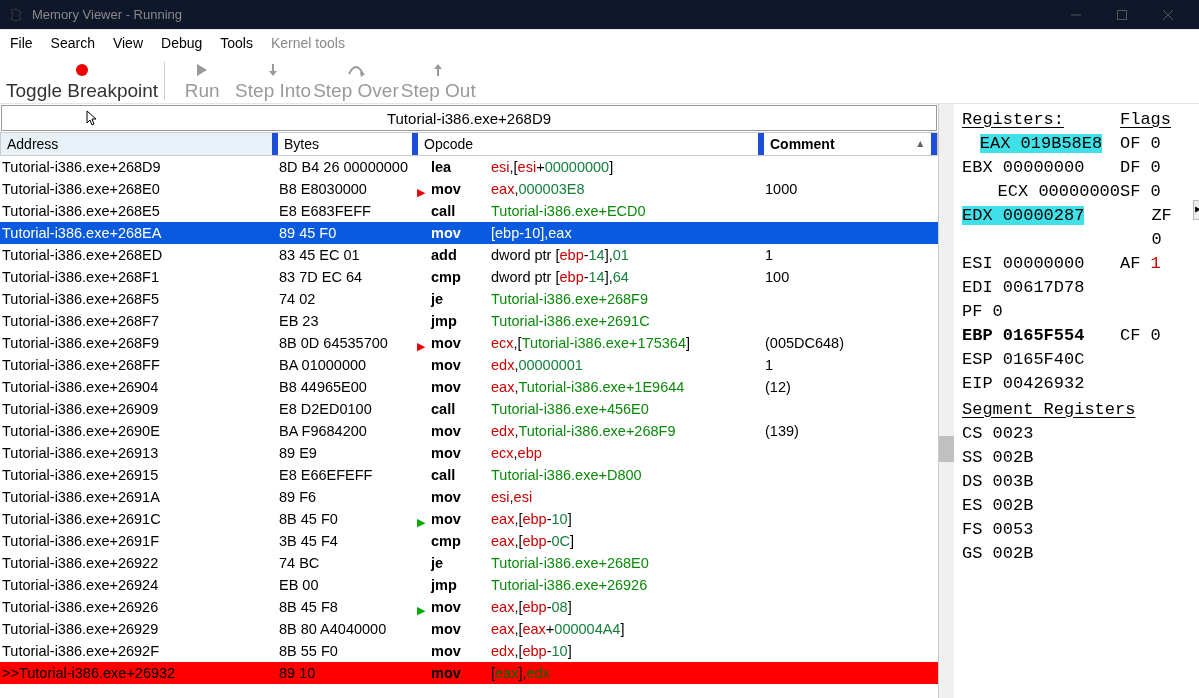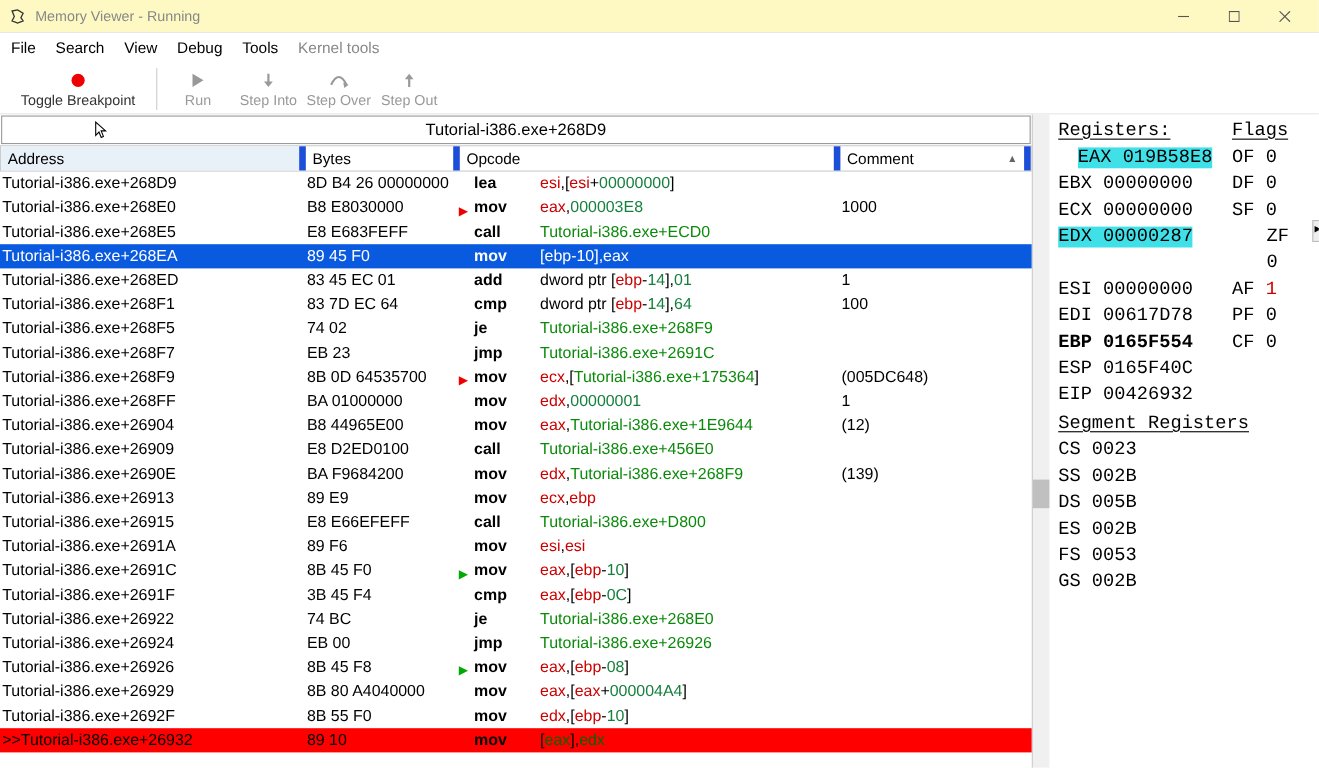--- a/index.html
+++ b/index.html
@@ -1,45 +1,45 @@
 <!DOCTYPE html>
 <html><head>
 <meta charset="utf-8">
 <style>
   * { box-sizing: border-box; margin: 0; padding: 0; }
   body { font-family: "Segoe UI", Arial, sans-serif; font-size: 14px; color: #000; background: #fff; overflow: hidden; }
   
-  .titlebar { height: 30px; display: flex; align-items: center; padding: 0 8px; background: #fef9c3; border-bottom: 1px solid #e8e8e8; }
+  .titlebar { height: 30px; display: flex; align-items: center; padding: 0 8px; background: #0f172a; border-bottom: 1px solid #e8e8e8; }
   .titlebar .app-icon { width: 16px; height: 16px; margin-right: 8px; }
   .titlebar .title { flex: 1; color: #888; font-size: 13px; }
   .win-controls { display: flex; gap: 0; }
   .win-btn { width: 46px; height: 30px; display: flex; align-items: center; justify-content: center; color: #888; }
   
   .menubar { height: 26px; display: flex; align-items: center; padding: 0 10px; gap: 18px; font-size: 14px; }
   .menubar .item { cursor: default; }
   .menubar .disabled { color: #888; }
   
   .toolbar { height: 48px; display: flex; align-items: center; padding: 2px 6px 0 6px; gap: 2px; border-bottom: 1px solid #e5e5e5; }
-  .tool { display: flex; flex-direction: column; align-items: center; justify-content: center; min-width: 62px; height: 44px; color: #333; font-size: 13px; }
+  .tool { display: flex; flex-direction: column; align-items: center; justify-content: center; min-width: 62px; height: 44px; color: #333; font-size: 19px; }
   .tool.disabled { color: #999; }
   .tool .bigicon { height: 20px; display:flex; align-items:center; justify-content:center; }
   .tool-sep { width:1px; height:38px; background:#ccc; margin:0 4px;}
   .red-dot { width:12px; height:12px; background:#e00; border-radius:50%; }
   
   .main { display: flex; height: calc(698px - 30px - 26px - 48px); }
   .disasm { flex: 0 0 938px; display:flex; flex-direction:column; border-right: 0px solid #ccc; }
   .module-bar { height: 26px; border:1px solid #999; margin:1px; display:flex; align-items:center; justify-content:center; font-size:15px; position:relative; }
   .module-bar .cursor { position:absolute; left:84px; top:4px; }
   
   .table-head { display:flex; background:#fff; border:1px solid #ccc; border-left:1px solid #ccc; height:24px; font-size:14px; }
   .table-head .th { padding:2px 6px; border-right:6px solid #1d4ed8; display:flex; align-items:center; }
   .table-head .th.addr { width:277px; background:#e8f0f8; }
   .table-head .th.bytes{ width:140px; }
   .table-head .th.opcode{ width:346px; }
-  .table-head .th.comment{ flex:1; position:relative; }
+  .table-head .th.comment{ flex:1; position:relative;font-weight:bold; }
   .table-head .sortarrow { position:absolute; right:8px; top:4px; color:#666; font-size:11px;}
   
   .rows { flex:1; overflow:hidden; font-size:14.5px; line-height:22px; position:relative; }
   .row { display:flex; height:22px; white-space:nowrap; }
   .row.selected { background:#0a5ae0; color:#fff; }
   .row.selected .op-bold, .row.selected .reg, .row.selected .num, .row.selected .sym, .row.selected .punct { color:#fff !important; }
   .row.current { background:#ff0000; color:#000; }
   .row.current .reg { color:#060 !important; }
   .row .c-addr { width:277px; padding-left:2px; }
   .row .c-bytes { width:140px; padding-left:2px; }
@@ -432,53 +432,53 @@
     </div>
     <div id="regrows">
         <div style="display: flex;">
           <span style="width: 158px; text-align: center;"><span class="reg-line hi">EAX 019B58E8</span></span>
           <span>OF 0</span>
         </div>
         <div style="display: flex;">
           <span style="width: 158px;"><span>EBX 00000000</span></span>
           <span>DF 0</span>
         </div>
-        <div style="display: flex;">
+        <div style="display: flex; text-align: right;">
           <span style="width: 158px;"><span>ECX 00000000</span></span>
           <span>SF 0</span>
         </div>
         <div style="display: flex; gap: 36px;">
           <span style="width: 158px;"><span class="reg-line hi">EDX 00000287</span></span>
           <span>ZF 0</span>
         </div>
         <div style="display: flex;">
           <span style="width: 158px;"><span>ESI 00000000</span></span>
           <span>AF <span style="color:#c00">1</span></span>
         </div>
-        <div style="display: flex;">
+        <div style="display: flex; flex-direction: column;">
           <span style="width: 158px;"><span>EDI 00617D78</span></span>
           <span>PF 0</span>
         </div>
         <div style="display: flex;">
           <span style="width: 158px; font-weight: bold;"><span>EBP 0165F554</span></span>
           <span>CF 0</span>
         </div>
         <div style="display: flex;">
           <span style="width: 158px;"><span>ESP 0165F40C</span></span>
           <span></span>
         </div>
         <div style="display: flex;">
           <span style="width: 158px;"><span>EIP 00426932</span></span>
           <span></span>
         </div>
       </div>
     <div class="section-title" style="margin-top:2px;">Segment Registers</div>
     <div id="segrows">
         <div class="reg-line">CS 0023</div>
         <div class="reg-line">SS 002B</div>
-        <div class="reg-line">DS 005B</div>
+        <div class="reg-line">DS 003B</div>
         <div class="reg-line">ES 002B</div>
         <div class="reg-line">FS 0053</div>
         <div class="reg-line">GS 002B</div>
       </div>
     <div style="position:absolute; right:-4px; top:96px; width:10px; height:20px; background:#eee; border:1px solid #bbb; display:flex; align-items:center; justify-content:center; font-size:10px;">▶</div>
   </div>
 </div>
 
 </body></html>

